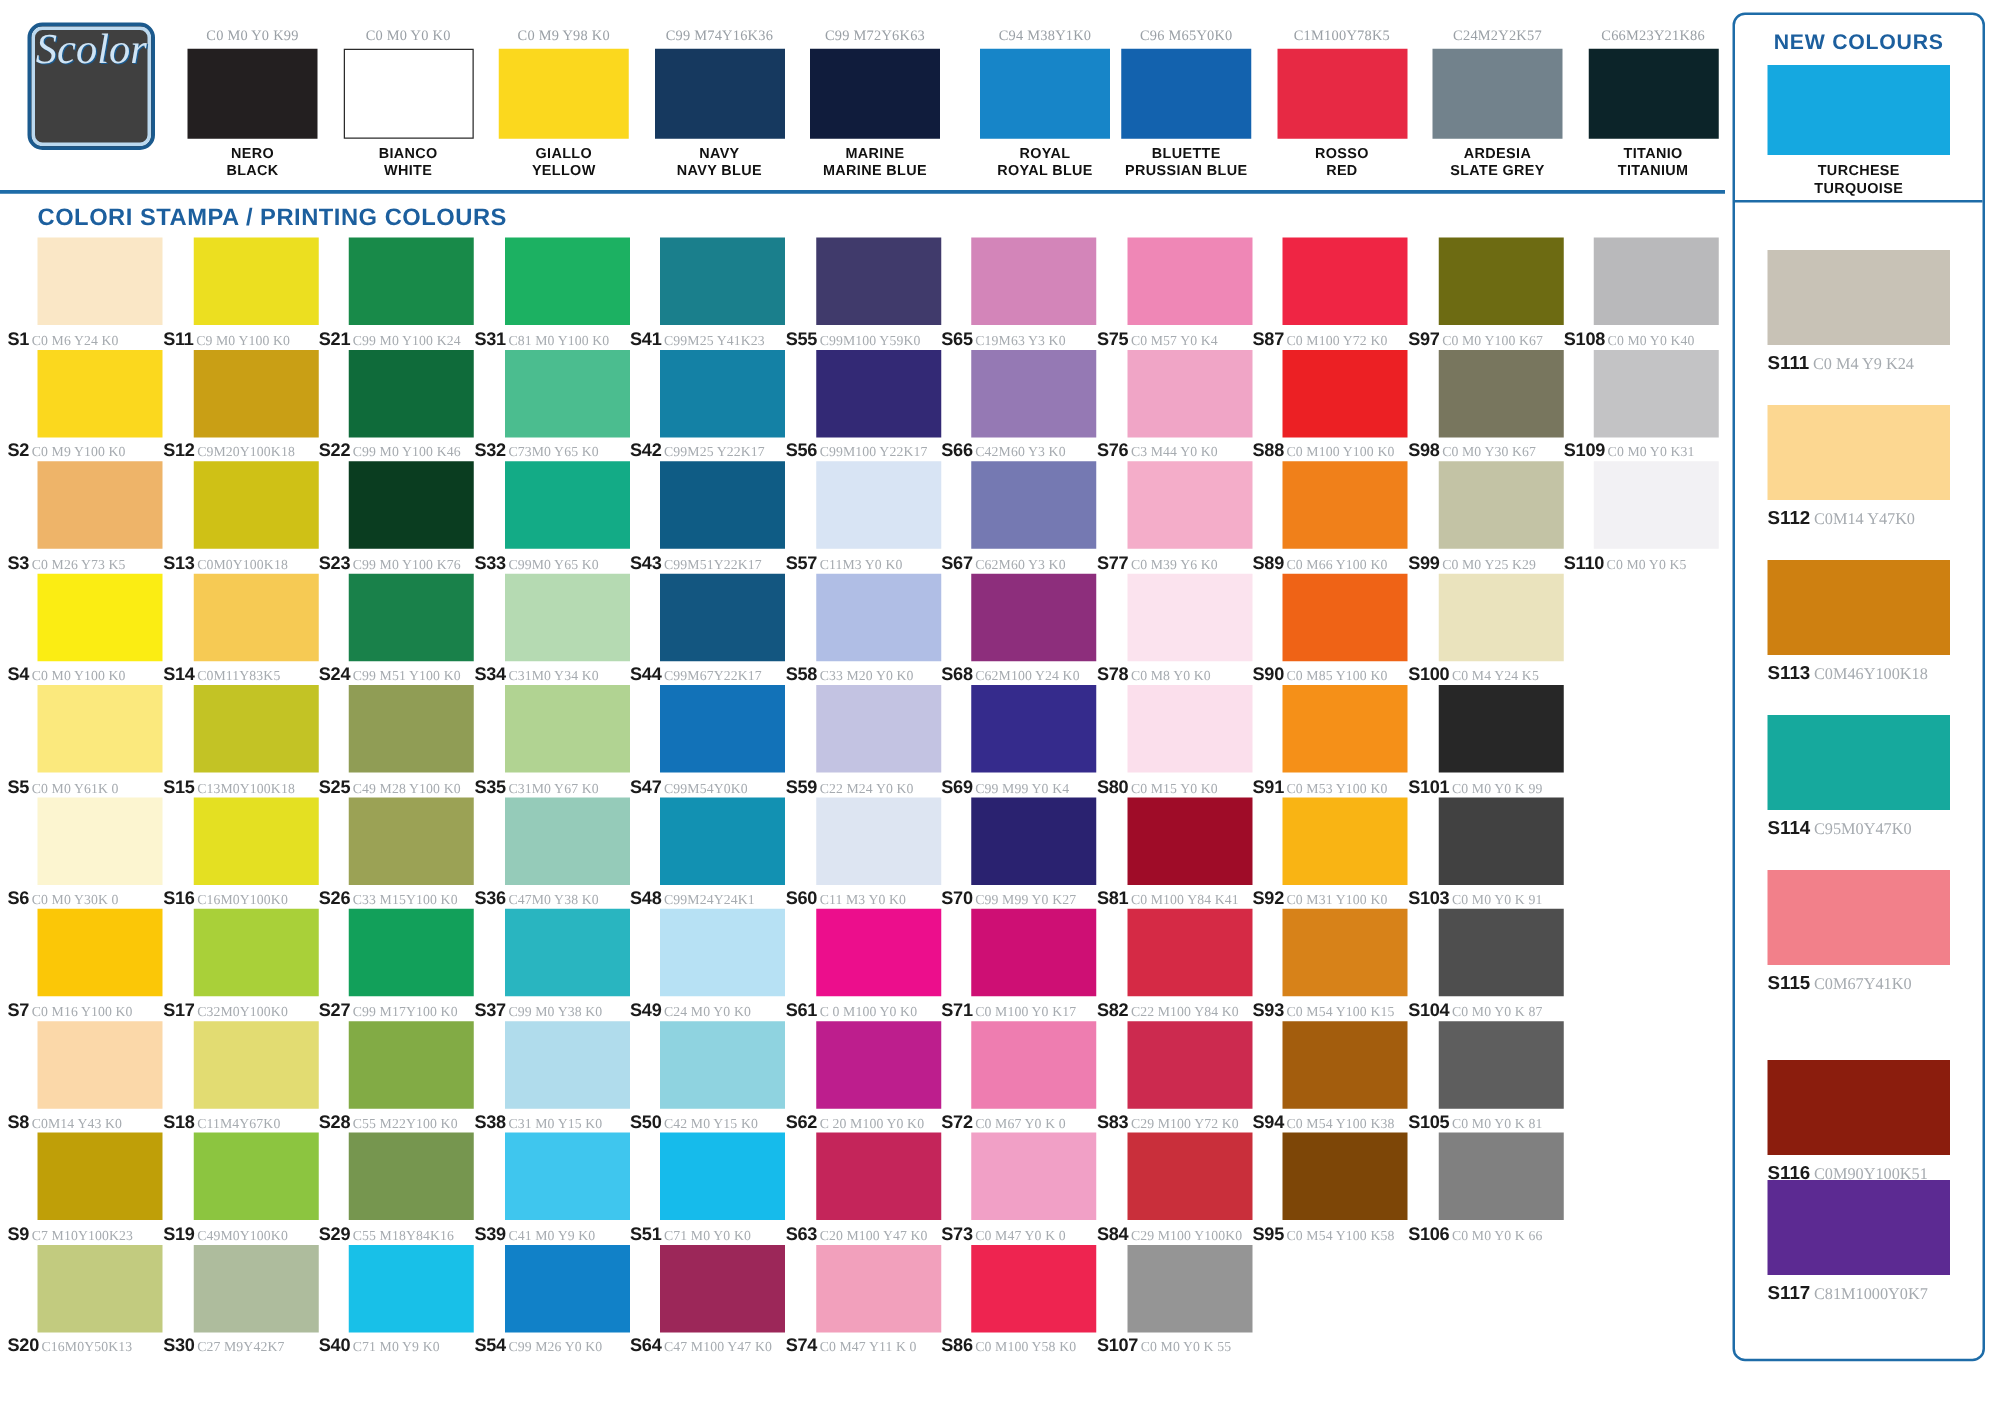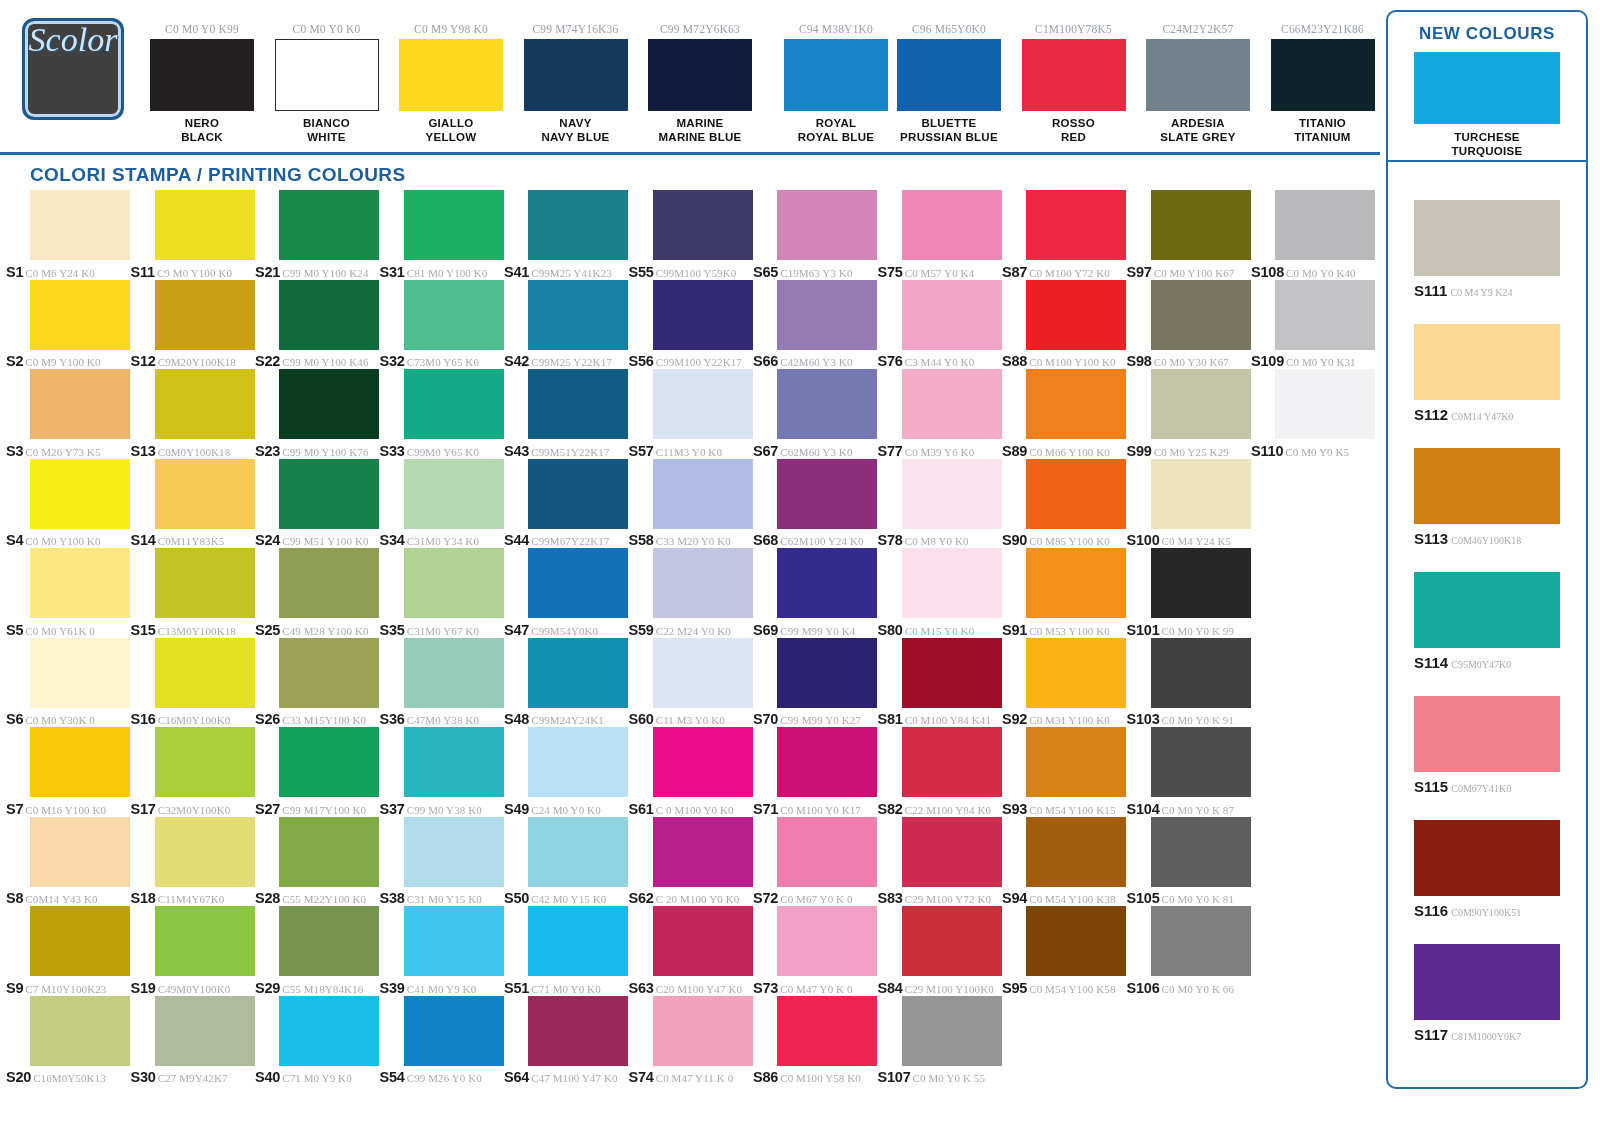--- a/index.html
+++ b/index.html
@@ -89,21 +89,21 @@
   #turchese .nm{
     margin-top:6px;font-size:11.5px;font-weight:bold;color:#111;line-height:14px;
     letter-spacing:.3px;
   }
   .nc{position:absolute;left:26px;width:146px;}
   .nc .chip3{width:146px;height:76px;}
   .nc .lab3{margin-top:6px;white-space:nowrap;}
   .nc .lab3 .code{font-size:15px;font-weight:bold;color:#1a1a1a;}
   .nc .lab3 .cmyk{
     font-family:"Liberation Serif", serif;
-    font-size:10px;color:#a6abb0;margin-left:3px;
+    font-size:13px;color:#a6abb0;margin-left:3px;
   }
 </style>
 </head>
 <body>
 
 <div id="top-band">
   <div id="logo">
     <span id="logo-text">Scolor</span>
   </div>
   <div id="top-swatches">
@@ -610,21 +610,21 @@
         <div class="lab3"><span class="code">S113</span><span class="cmyk">C0M46Y100K18</span></div>
       </div>
       <div class="nc" style="top: 560px;">
         <div class="chip3" style="background: rgb(22, 169, 157);"></div>
         <div class="lab3"><span class="code">S114</span><span class="cmyk">C95M0Y47K0</span></div>
       </div>
       <div class="nc" style="top: 684px;">
         <div class="chip3" style="background: rgb(242, 128, 138);"></div>
         <div class="lab3"><span class="code">S115</span><span class="cmyk">C0M67Y41K0</span></div>
       </div>
-      <div class="nc" style="top: 808px;">
+      <div class="nc" style="top: 836px;">
         <div class="chip3" style="background: rgb(139, 29, 13);"></div>
         <div class="lab3"><span class="code">S116</span><span class="cmyk">C0M90Y100K51</span></div>
       </div>
       <div class="nc" style="top: 932px;">
         <div class="chip3" style="background: rgb(92, 42, 146);"></div>
         <div class="lab3"><span class="code">S117</span><span class="cmyk">C81M1000Y0K7</span></div>
       </div>
     </div>
 </div>
 

